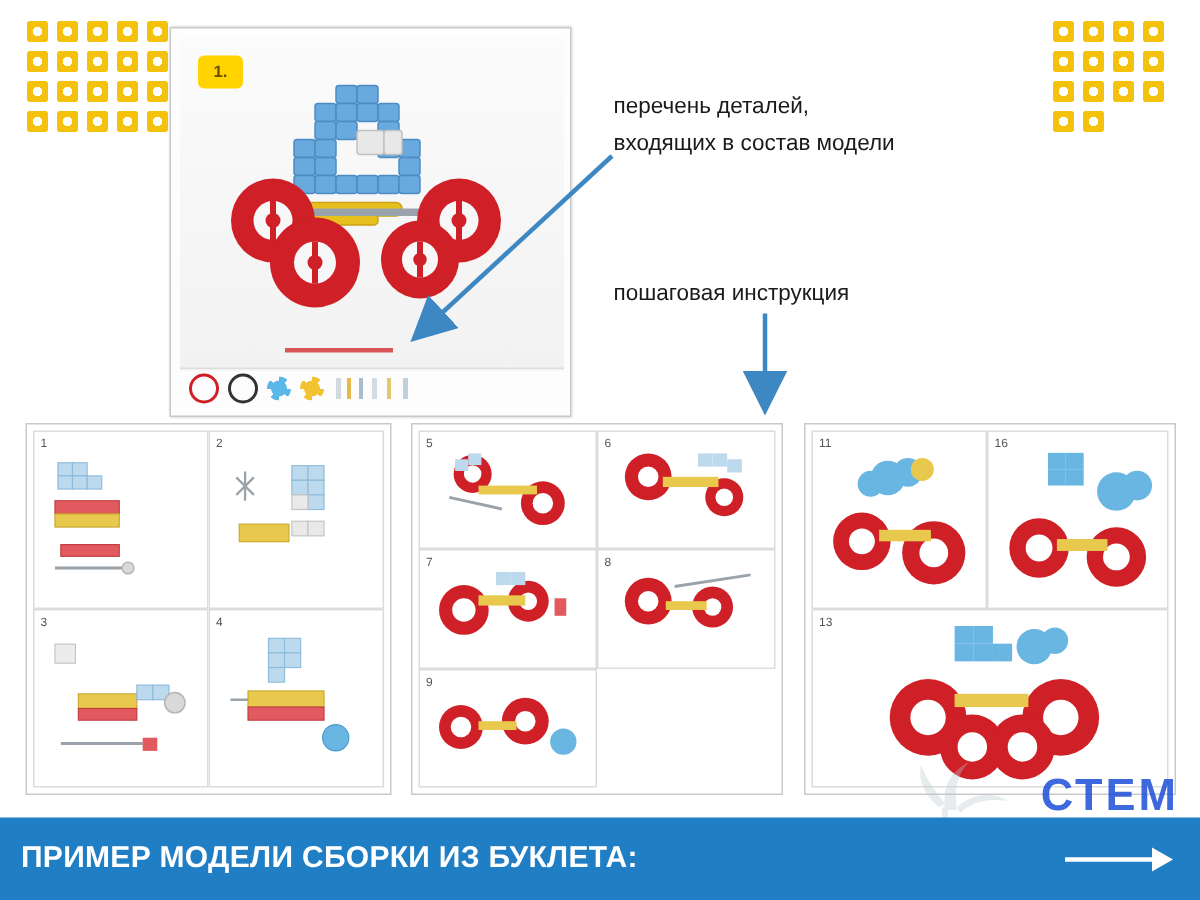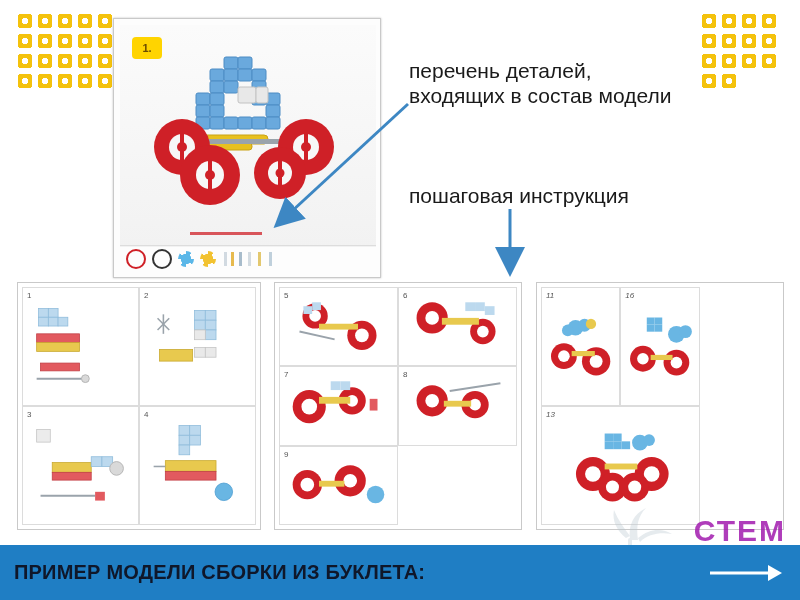--- a/index.html
+++ b/index.html
@@ -160,40 +160,40 @@
     position: absolute;
     left: 4px; top: 3px;
     font-size: 8px;
     color: #555;
   }
 
   
   .annotation {
     position: absolute;
     color: #1a1a1a;
-    font-size: 21px;
+    font-size: 15px;
     line-height: 25px;
     white-space: pre-line;
   }
   #ann-parts { left: 409px; top: 58px; }
   #ann-steps { left: 409px; top: 183px; }
 
   .arrow-svg { position: absolute; overflow: visible; }
 
   
   #banner {
     position: absolute;
     left: 0; bottom: 0;
     width: 800px; height: 55px;
     background: #1f7ec4;
     display: flex;
     align-items: center;
   }
   #banner-title {
-    color: #0f172a;
+    color: #ffffff;
     font-size: 20px;
     font-weight: bold;
     margin-left: 14px;
     letter-spacing: .2px;
   }
   #banner-arrow {
     position: absolute;
     right: 18px;
     top: 50%;
     transform: translateY(-50%);
@@ -204,21 +204,21 @@
     position: absolute;
     right: 10px; bottom: 48px;
     width: 190px; height: 72px;
     opacity: .5;
   }
   #watermark-text {
     position: absolute;
     right: 14px; bottom: 52px;
     font-size: 30px;
     font-weight: bold;
-    color: #a21caf;
+    color: #1d4ed8;
     letter-spacing: 2px;
     opacity: .85;
   }
 </style>
 </head>
 <body>
 
 <div class="slide">
 
   <div class="flower-cluster" id="flowers-left" style="left:18px; top:14px; grid-template-columns:repeat(5,14px); grid-template-rows:repeat(4,14px);">
@@ -511,21 +511,21 @@
           <circle cx="72" cy="34" r="16" fill="#cf2027"></circle>
             <circle cx="72" cy="34" r="7" fill="#fff"></circle>
           <rect x="40" y="34" width="26" height="6" fill="#e8c94e"></rect>
           <circle cx="98" cy="48" r="9" fill="#69b6e3"></circle>
         </svg>
       </div>
     </div>
   </div>
 
   <div class="panel sheet" id="sheet-3">
-    <div class="sheet-grid" style="grid-template-columns:1fr 1fr 1fr; grid-template-rows:1fr 1fr;font-style:italic;">
+    <div class="sheet-grid" style="grid-template-columns:1fr; grid-template-rows:1fr 1fr;">
       <div class="cellbox">
         <span class="cell-num">11</span>
         <svg width="100%" height="100%" viewBox="0 0 120 118">
           <g fill="#69b6e3">
             <circle cx="52" cy="30" r="12"></circle>
               <circle cx="66" cy="26" r="10"></circle>
               <circle cx="40" cy="34" r="9"></circle>
           </g>
           <circle cx="76" cy="24" r="8" fill="#e8c94e"></circle>
           <circle cx="34" cy="74" r="20" fill="#cf2027"></circle>

